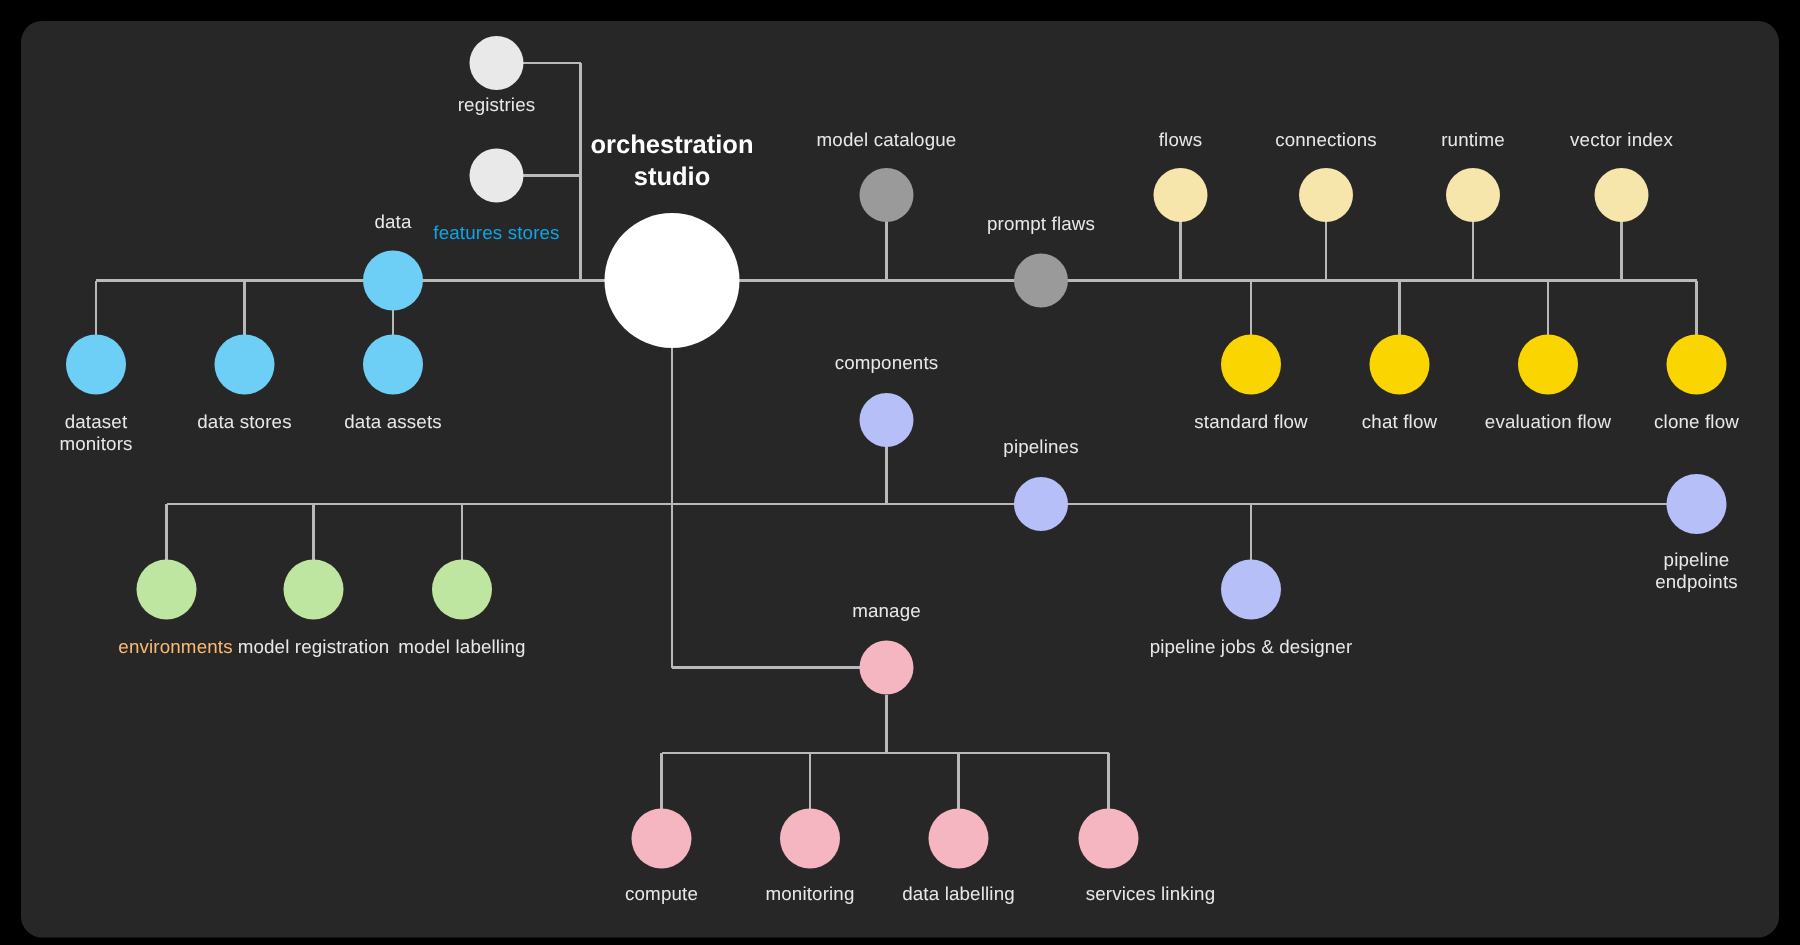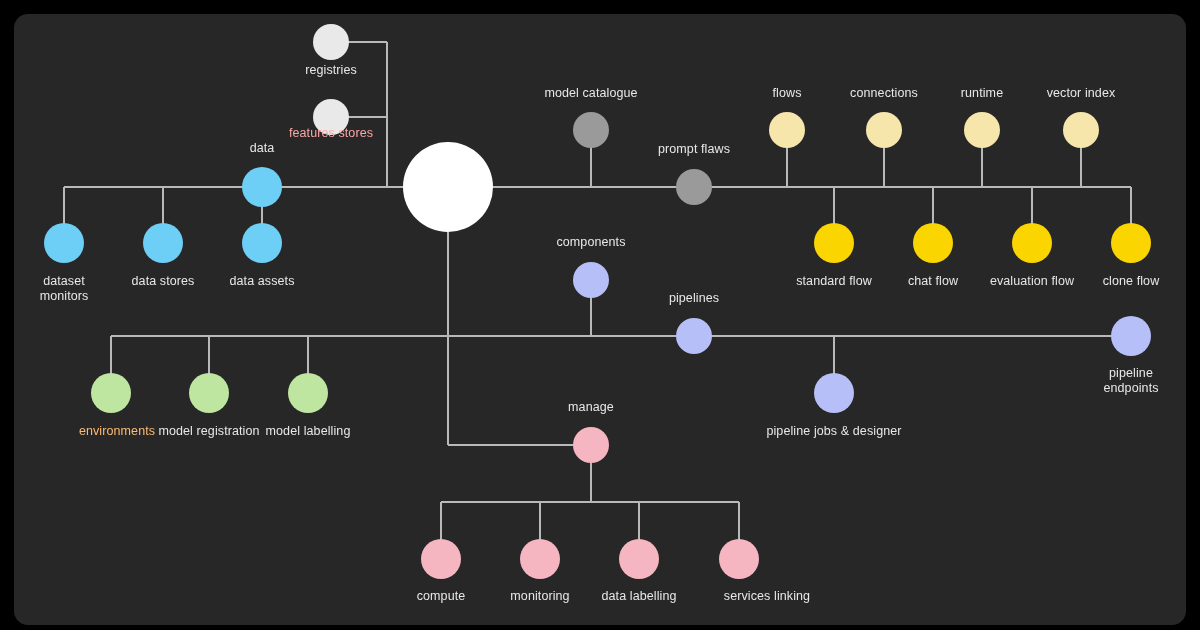--- a/index.html
+++ b/index.html
@@ -98,21 +98,21 @@
         <path d="M 441 502 L 739 502" stroke="#b9b9b9" stroke-width="1.6" fill="none" shape-rendering="crispEdges"></path>
         <path d="M 441 502 L 441 559" stroke="#b9b9b9" stroke-width="1.6" fill="none" shape-rendering="crispEdges"></path>
         <path d="M 540 502 L 540 559" stroke="#b9b9b9" stroke-width="1.6" fill="none" shape-rendering="crispEdges"></path>
         <path d="M 639 502 L 639 559" stroke="#b9b9b9" stroke-width="1.6" fill="none" shape-rendering="crispEdges"></path>
         <path d="M 739 502 L 739 559" stroke="#b9b9b9" stroke-width="1.6" fill="none" shape-rendering="crispEdges"></path>
       </svg>
     <div id="node-layer">
         <div class="node" style="left: 331px; top: 42px; width: 36px; height: 36px; background: rgb(233, 233, 233);"></div>
         <div class="nlabel" style="left: 331px; top: 63px; color: rgb(232, 232, 232);">registries</div>
         <div class="node" style="left: 331px; top: 117px; width: 36px; height: 36px; background: rgb(233, 233, 233);"></div>
-        <div class="nlabel" style="left: 331px; top: 126px; color: #fca5a5;">features stores</div>
+        <div class="nlabel" style="left: 331px; top: 148px; color: #0ea5e9;">features stores</div>
         <div class="node" style="left: 262px; top: 187px; width: 40px; height: 40px; background: rgb(110, 207, 246);"></div>
         <div class="nlabel" style="left: 262px; top: 141px; color: rgb(232, 232, 232);">data</div>
         <div class="node" style="left: 64px; top: 243px; width: 40px; height: 40px; background: rgb(110, 207, 246);"></div>
         <div class="nlabel" style="left: 64px; top: 274px; color: rgb(232, 232, 232);">dataset
 monitors</div>
         <div class="node" style="left: 163px; top: 243px; width: 40px; height: 40px; background: rgb(110, 207, 246);"></div>
         <div class="nlabel" style="left: 163px; top: 274px; color: rgb(232, 232, 232); text-align: center;">data stores</div>
         <div class="node" style="left: 262px; top: 243px; width: 40px; height: 40px; background: rgb(110, 207, 246);"></div>
         <div class="nlabel" style="left: 262px; top: 274px; color: rgb(232, 232, 232);">data assets</div>
         <div class="node" style="left: 591px; top: 130px; width: 36px; height: 36px; background: rgb(154, 154, 154);"></div>
@@ -155,14 +155,16 @@
         <div class="node" style="left: 441px; top: 559px; width: 40px; height: 40px; background: rgb(245, 182, 194);"></div>
         <div class="nlabel" style="left: 441px; top: 589px; color: rgb(232, 232, 232); text-align: center;">compute</div>
         <div class="node" style="left: 540px; top: 559px; width: 40px; height: 40px; background: rgb(245, 182, 194);"></div>
         <div class="nlabel" style="left: 540px; top: 589px; color: rgb(232, 232, 232);">monitoring</div>
         <div class="node" style="left: 639px; top: 559px; width: 40px; height: 40px; background: rgb(245, 182, 194);"></div>
         <div class="nlabel" style="left: 639px; top: 589px; color: rgb(232, 232, 232);">data labelling</div>
         <div class="node" style="left: 739px; top: 559px; width: 40px; height: 40px; background: rgb(245, 182, 194);"></div>
         <div class="nlabel" style="left: 767px; top: 589px; color: rgb(232, 232, 232);">services linking</div>
         <div class="node" style="left: 448px; top: 187px; width: 90px; height: 90px; background: rgb(255, 255, 255);"></div>
       </div>
+    <div id="root-title" style="left: 448px; top: 86px;">orchestration
+studio</div>
   </div>
 </div>
 
 </body></html>

